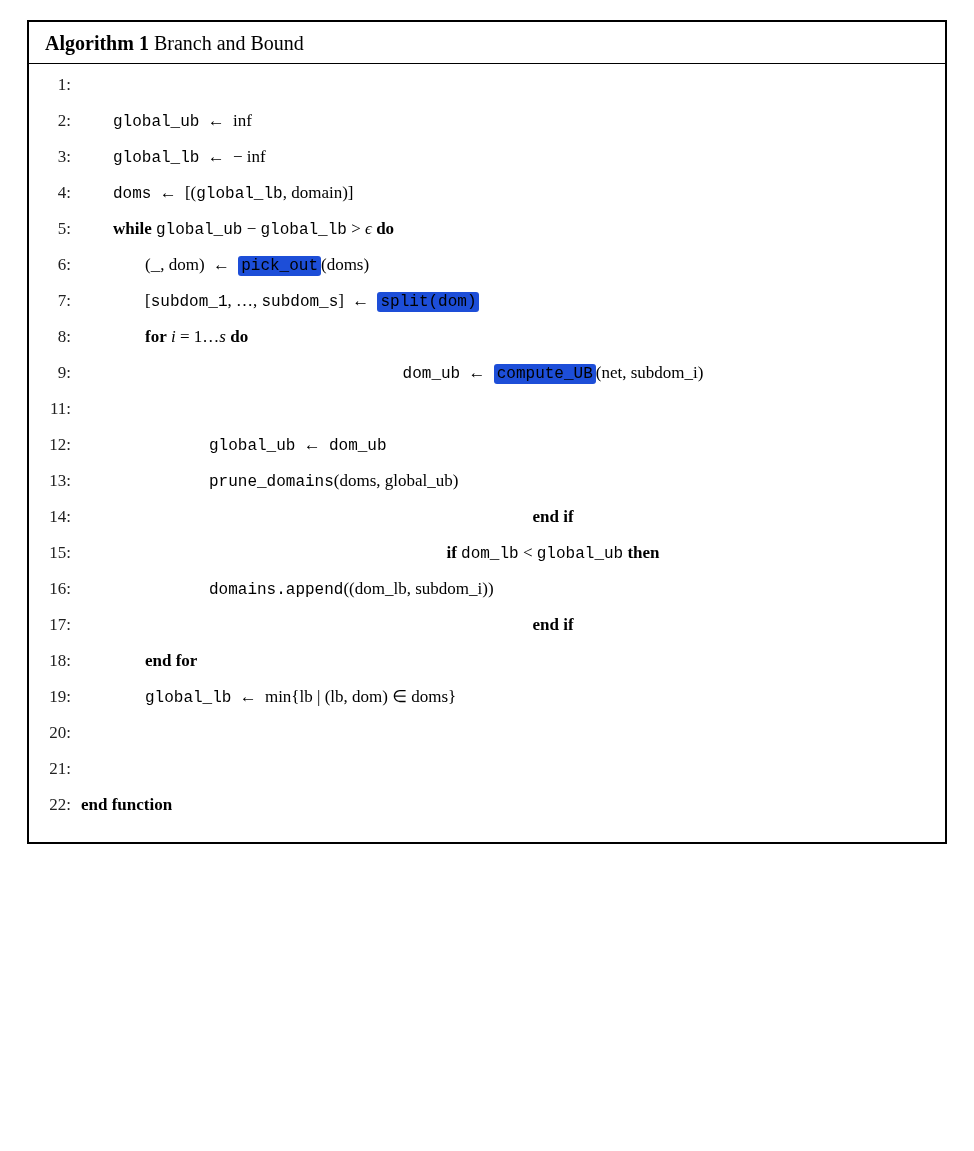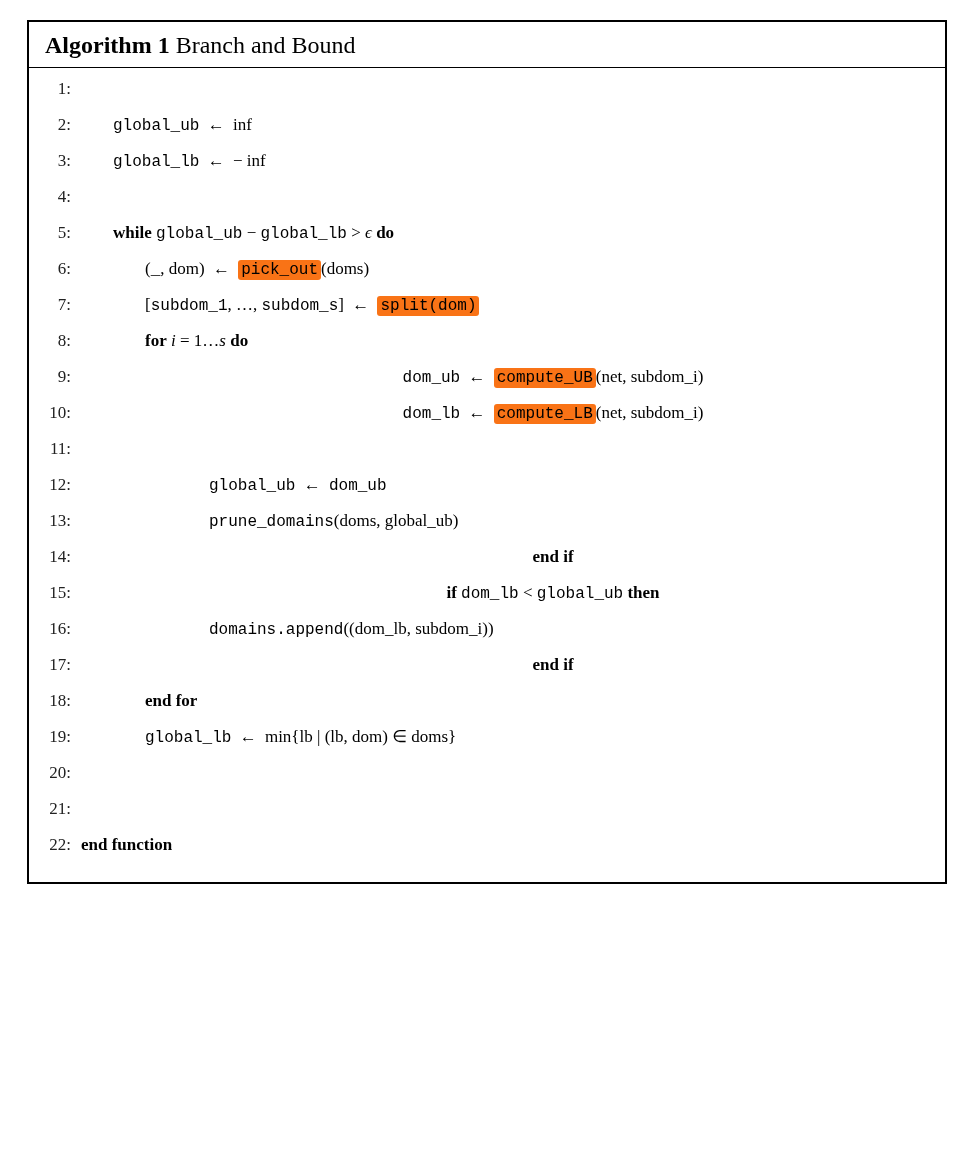--- a/index.html
+++ b/index.html
@@ -18,21 +18,21 @@
     .algorithm-box {
       border: 2px solid #000;
       width: 920px;
       padding: 0;
       background: #fff;
     }
 
     .algorithm-header {
       border-bottom: 1.5px solid #000;
       padding: 10px 16px 8px 16px;
-      font-size: 24px;
+      font-size: 20px;
     }
 
     .algorithm-header .algo-label {
       font-weight: bold;
       font-style: normal;
     }
 
     .algorithm-header .algo-title {
       font-weight: normal;
       font-style: normal;
@@ -69,21 +69,21 @@
       font-weight: bold;
       font-family: Georgia, 'Times New Roman', serif;
     }
 
     .mono {
       font-family: 'Courier New', Courier, monospace;
       font-size: 16px;
     }
 
     .highlight {
-      background-color: #f97316;
+      background-color: #1d4ed8;
       padding: 1px 3px;
       border-radius: 3px;
       font-family: 'Courier New', Courier, monospace;
       font-size: 16px;
       margin-top: 12px;
     }
 
     .indent1 { padding-left: 32px; }
     .indent2 { padding-left: 64px; }
     .indent3 { padding-left: 96px; text-align: center; }
@@ -113,44 +113,41 @@
       <div class="line">
         <span class="line-num">2:</span>
         <div class="line-content indent1"><span class="mono">global_ub</span> <span class="arrow">←</span> inf</div>
       </div>
       <div class="line">
         <span class="line-num">3:</span>
         <div class="line-content indent1"><span class="mono">global_lb</span> <span class="arrow">←</span> − inf</div>
       </div>
       <div class="line">
         <span class="line-num">4:</span>
+        <div class="line-content indent1"><span class="mono">doms</span> <span class="arrow">←</span> [(<span class="mono">global_lb</span>, domain)]</div>
       </div>
       <div class="line">
         <span class="line-num">5:</span>
         <div class="line-content indent1"><span class="kw">while</span> <span class="mono">global_ub</span> − <span class="mono">global_lb</span> &gt; <span class="math">ϵ</span> <span class="kw">do</span></div>
       </div>
       <div class="line">
         <span class="line-num">6:</span>
         <div class="line-content indent2">(<span class="mono">_</span>, dom) <span class="arrow">←</span> <span class="highlight">pick_out</span>(doms)</div>
       </div>
       <div class="line">
         <span class="line-num">7:</span>
         <div class="line-content indent2">[<span class="mono">subdom_1</span>, …, <span class="mono">subdom_s</span>] <span class="arrow">←</span> <span class="highlight">split(dom)</span></div>
       </div>
       <div class="line">
         <span class="line-num">8:</span>
         <div class="line-content indent2"><span class="kw">for</span> <span class="math">i</span> = 1…<span class="math">s</span> <span class="kw">do</span></div>
       </div>
       <div class="line">
         <span class="line-num">9:</span>
         <div class="line-content indent3"><span class="mono">dom_ub</span> <span class="arrow">←</span> <span class="highlight">compute_UB</span>(net, subdom_i)</div>
-      </div>
-      <div class="line">
-        <span class="line-num">10:</span>
-        <div class="line-content indent3"><span class="mono">dom_lb</span> <span class="arrow">←</span> <span class="highlight">compute_LB</span>(net, subdom_i)</div>
       </div>
       <div class="line">
         <span class="line-num">11:</span>
       </div>
       <div class="line">
         <span class="line-num">12:</span>
         <div class="line-content indent4"><span class="mono">global_ub</span> <span class="arrow">←</span> <span class="mono">dom_ub</span></div>
       </div>
       <div class="line">
         <span class="line-num">13:</span>

